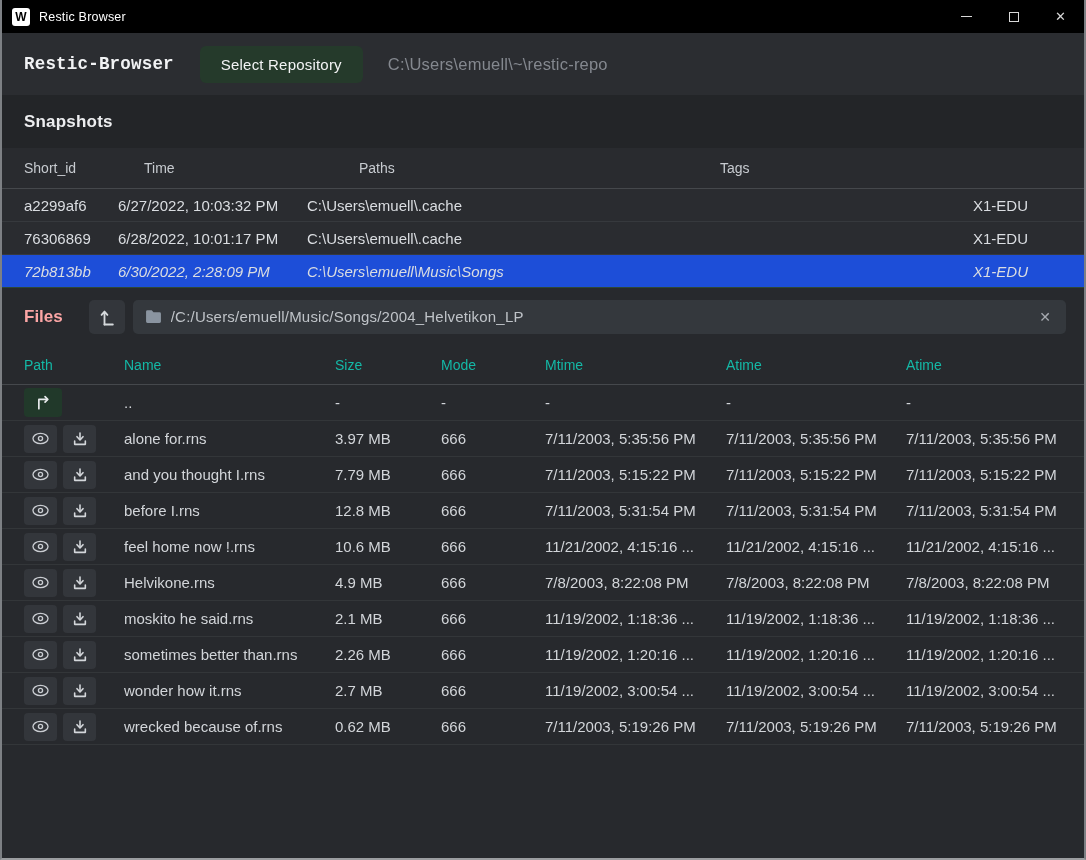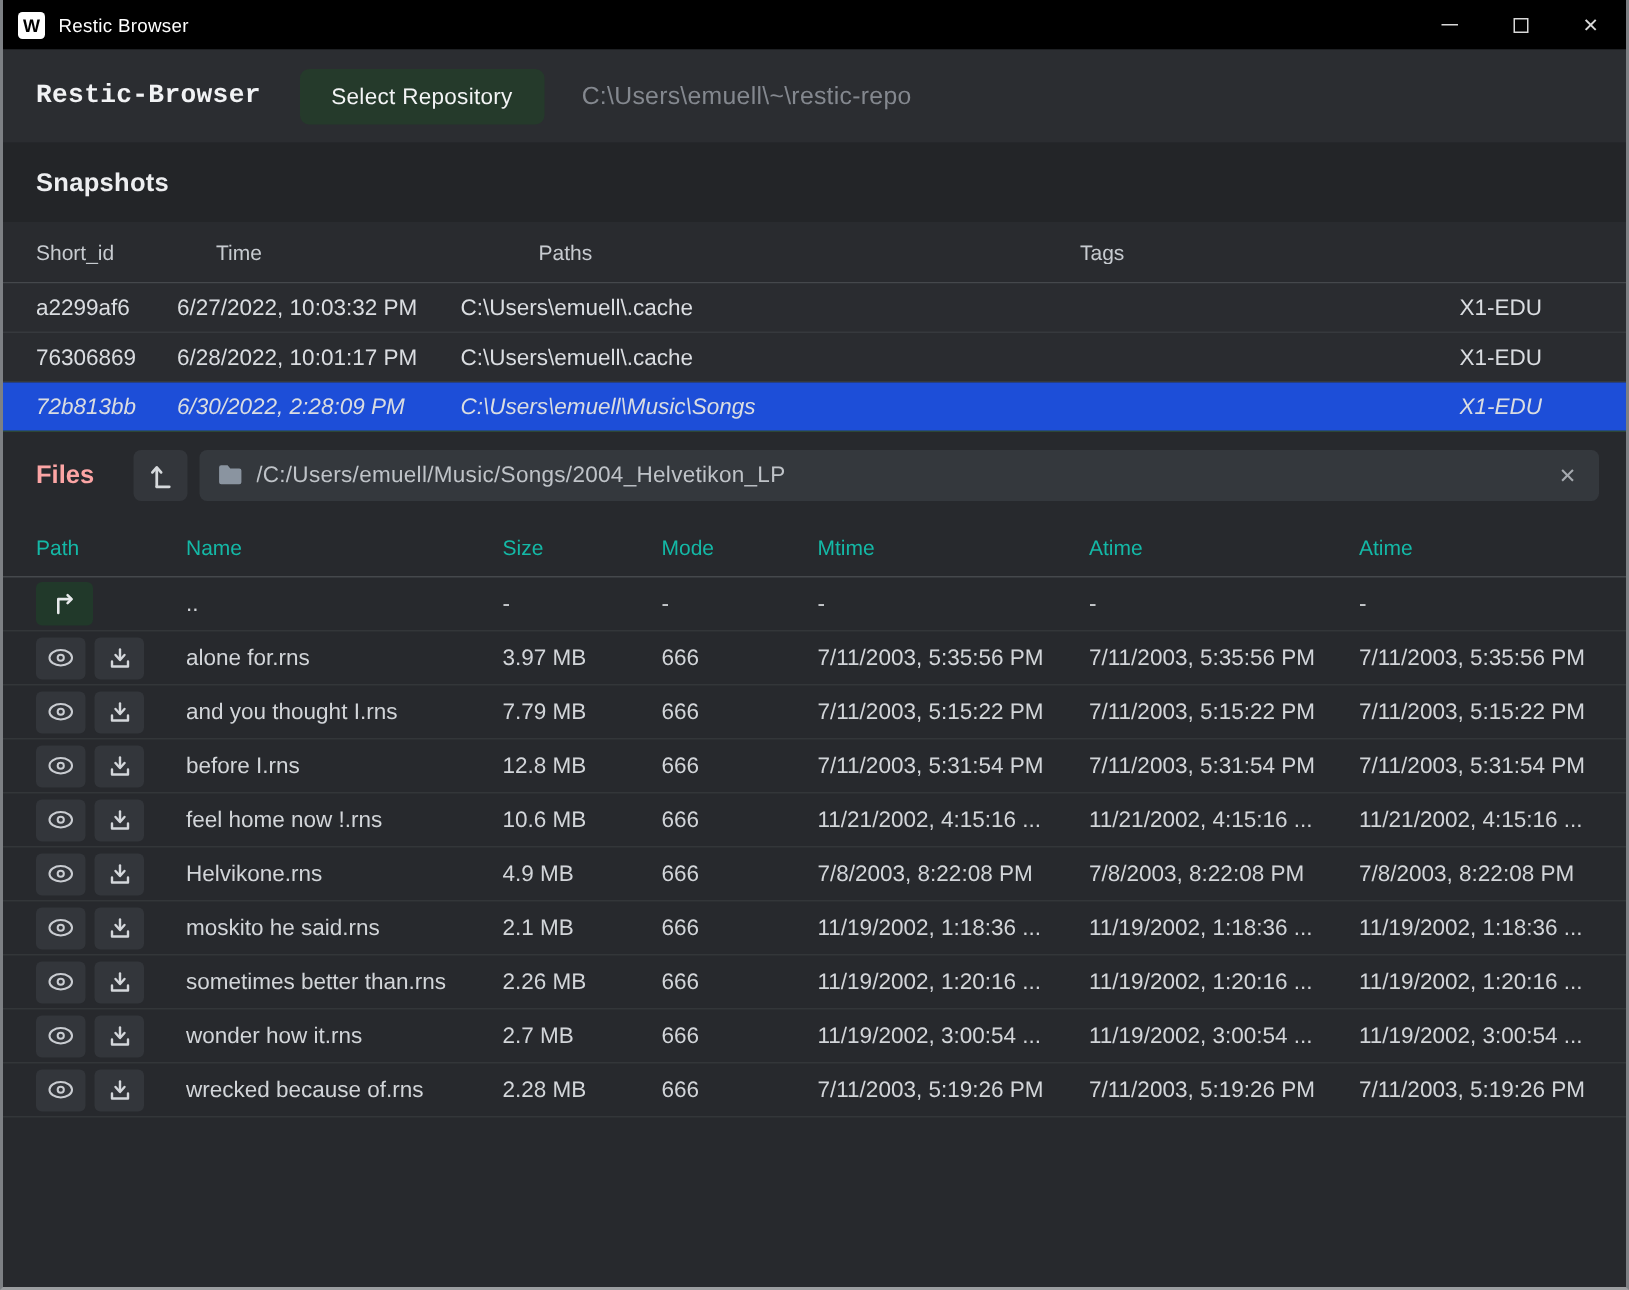--- a/index.html
+++ b/index.html
@@ -444,21 +444,21 @@
       </button>
       <button class="icon-btn">
         <svg width="16" height="16" viewBox="0 0 24 24">
           <path d="M12 3 V12" stroke="#d4d7db" stroke-width="2.4" fill="none" stroke-linecap="round"></path>
           <path d="M7.5 8.5 L12 13.5 L16.5 8.5" stroke="#d4d7db" stroke-width="2.4" fill="none" stroke-linecap="round" stroke-linejoin="round"></path>
           <path d="M4 15 V20 H20 V15" stroke="#d4d7db" stroke-width="2.4" fill="none" stroke-linecap="round" stroke-linejoin="round"></path>
         </svg>
       </button>
     </div>
     <div class="cell">wrecked because of.rns</div>
-    <div class="cell">2.28 MB</div>
+    <div class="cell">0.62 MB</div>
     <div class="cell">666</div>
     <div class="cell">7/11/2003, 5:19:26 PM</div>
     <div class="cell">7/11/2003, 5:19:26 PM</div>
     <div class="cell">7/11/2003, 5:19:26 PM</div>
   </div>
 </div>
 
   <div class="filler"></div>
 </div>
 

